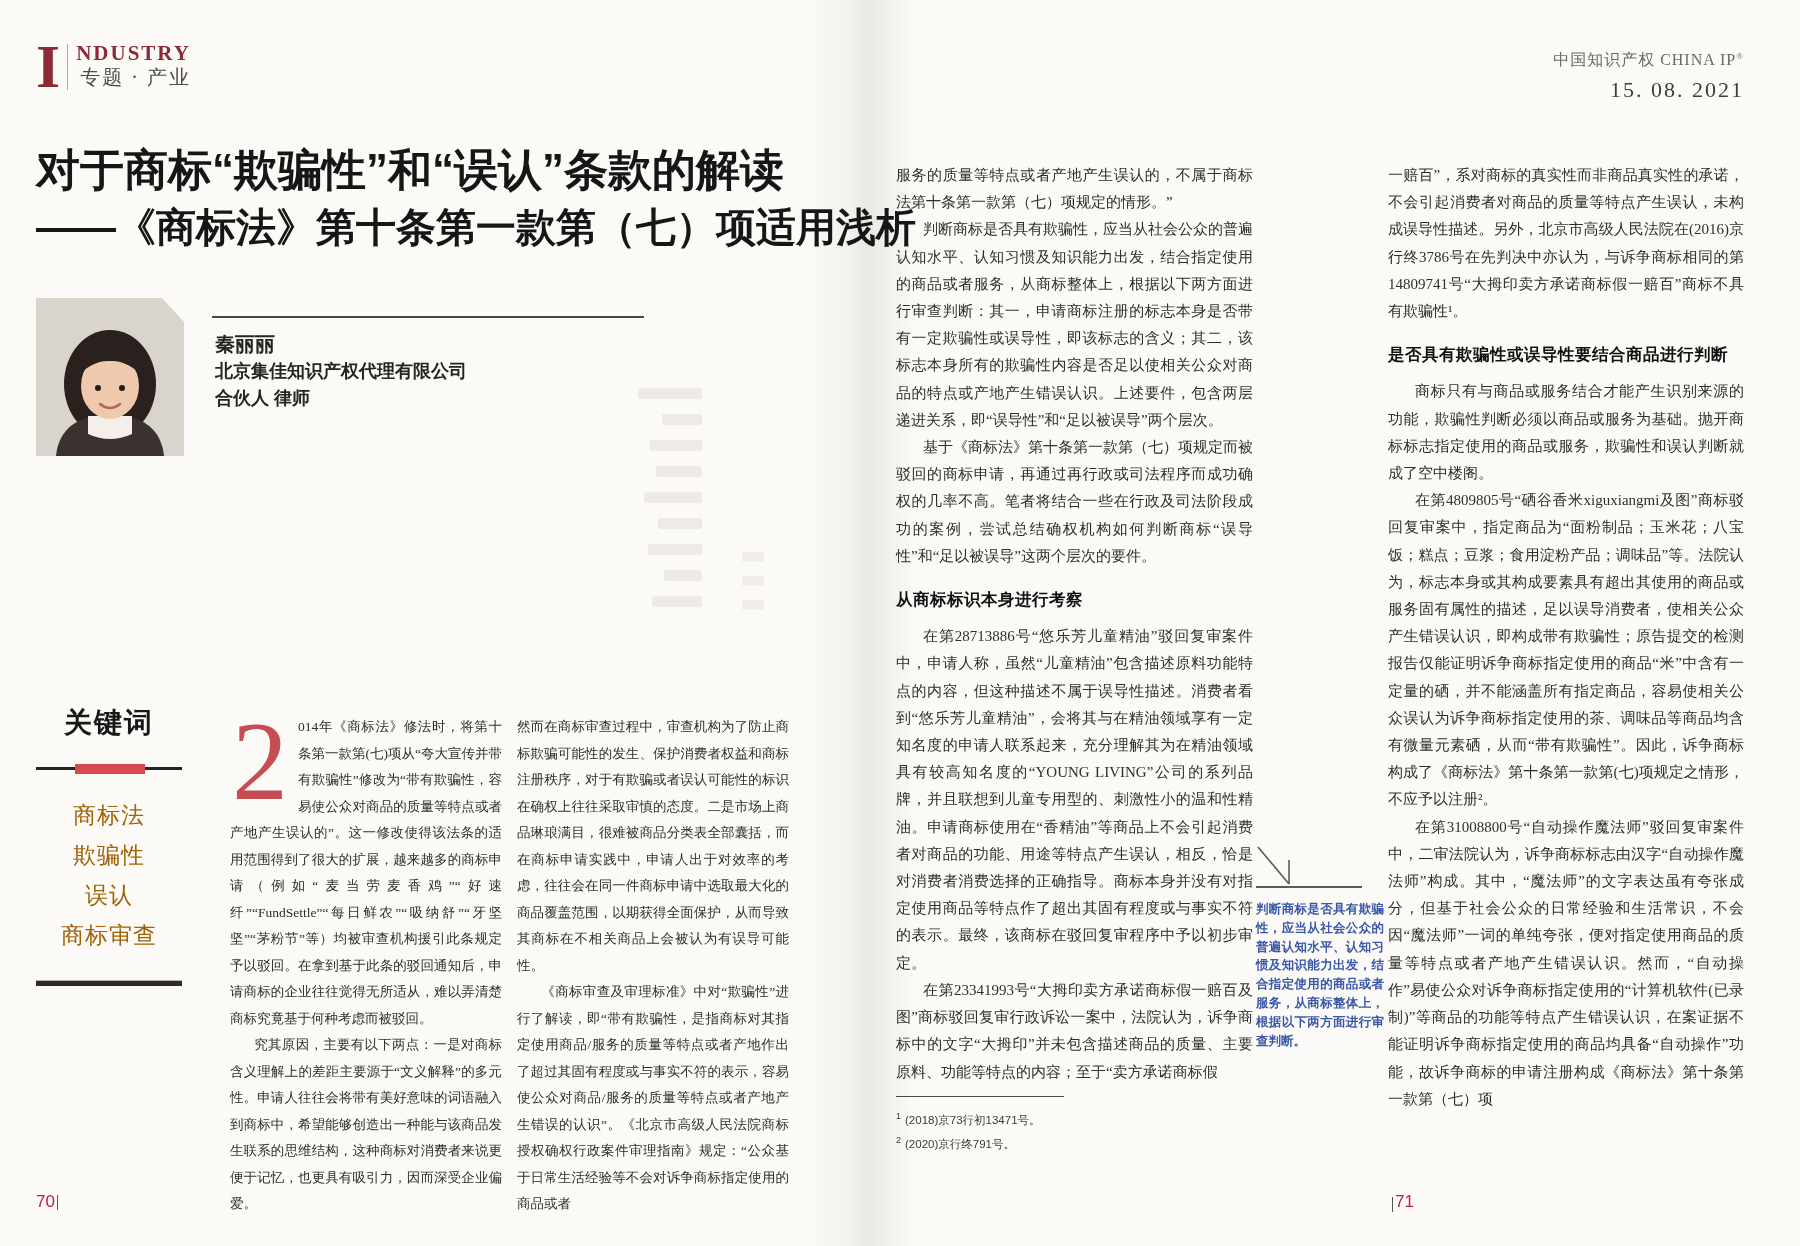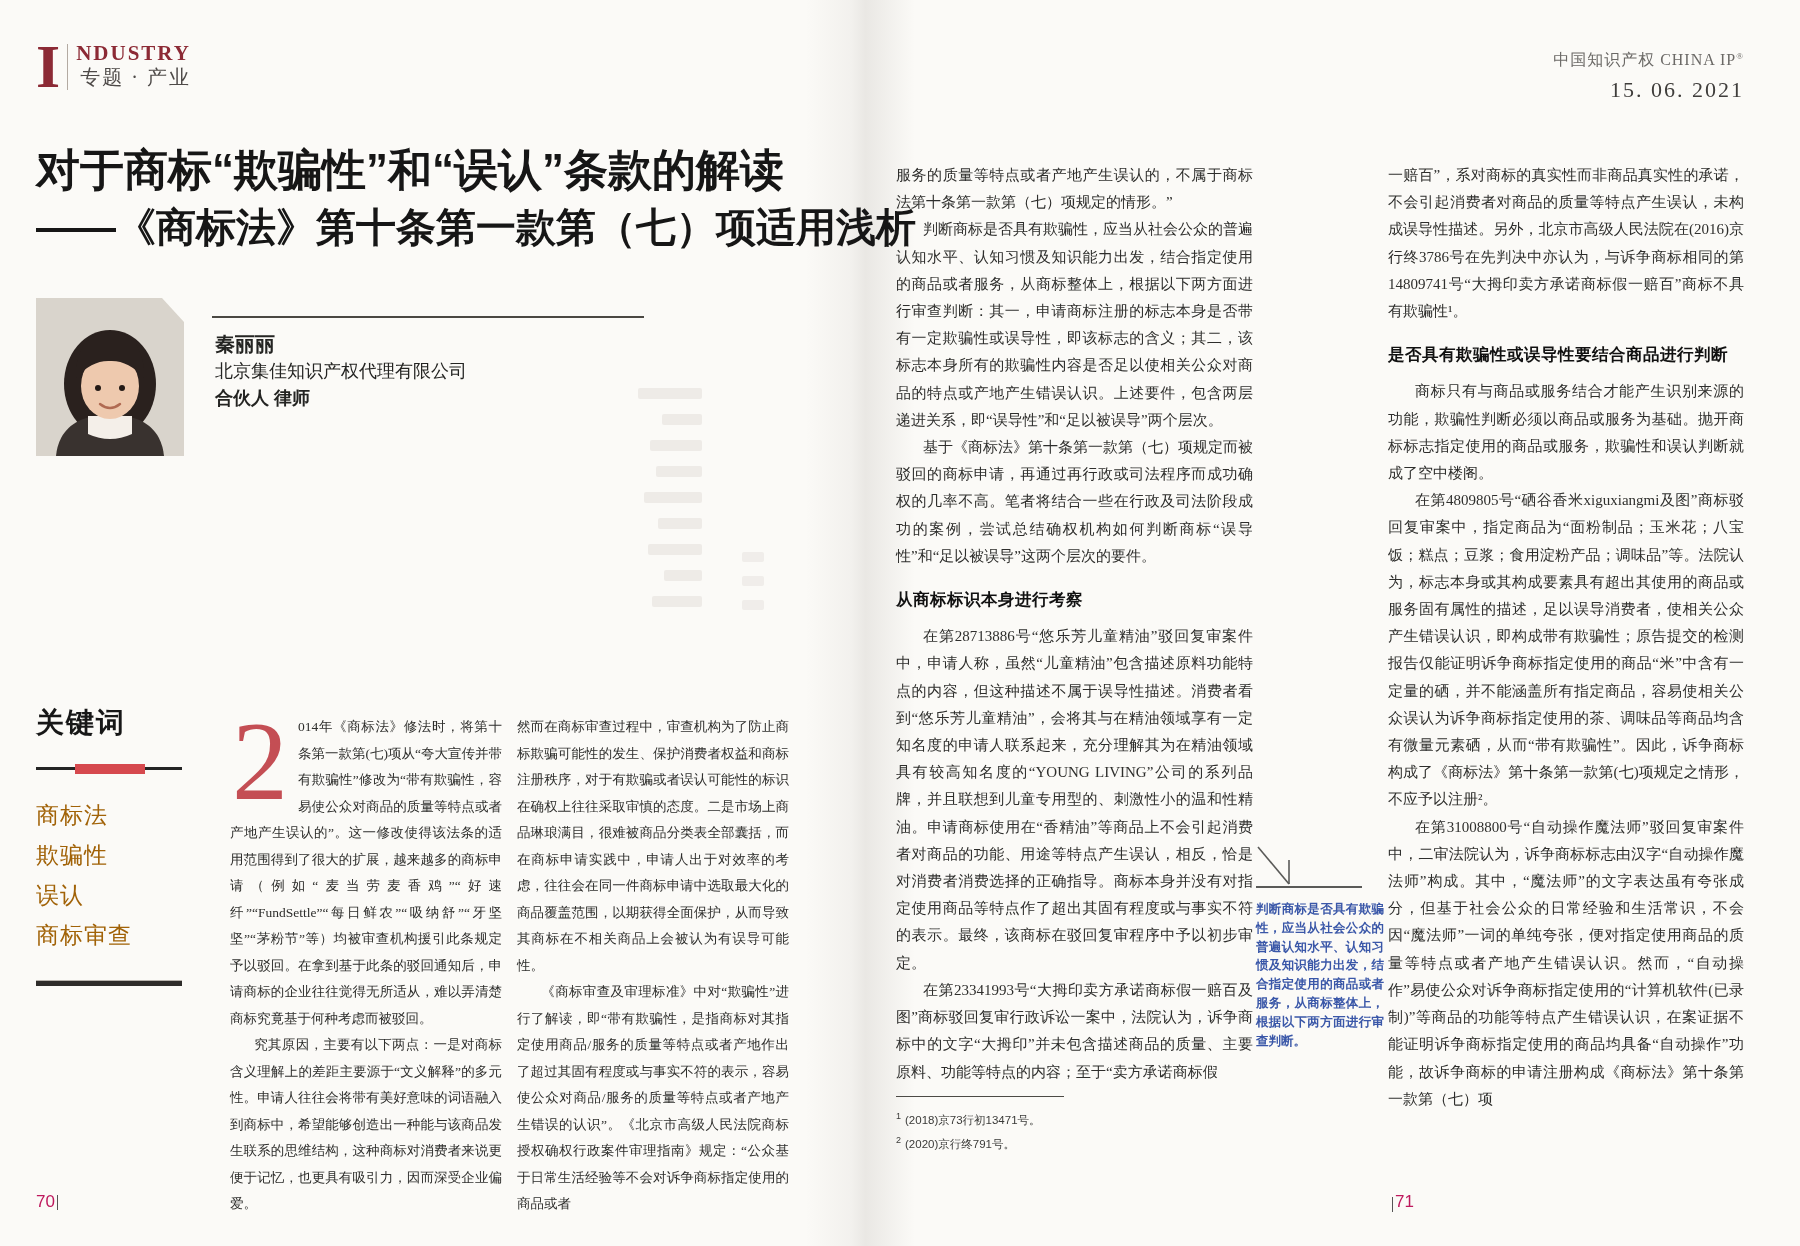--- a/index.html
+++ b/index.html
@@ -37,24 +37,24 @@
     position:absolute;left:36px;top:142px;width:900px;z-index:3;
     font-family:"Liberation Sans",sans-serif;font-weight:900;color:#161616;
   }
   .title .t1{font-size:44px;line-height:56px;letter-spacing:0px;white-space:nowrap;}
   .title .t2{font-size:40px;line-height:52px;margin-top:3px;white-space:nowrap;}
   
   .photo{position:absolute;left:36px;top:298px;width:148px;height:158px;}
   .author-rule{position:absolute;left:212px;top:316px;width:432px;height:2px;background:#4a4843;}
   .author{position:absolute;left:215px;top:330px;font-family:"Liberation Sans",sans-serif;color:#242422;}
   .author .name{font-size:20px;font-weight:700;line-height:28px;}
-  .author .org{font-size:18px;font-weight:400;line-height:27px;}
+  .author .org{font-size:18px;font-weight:700;line-height:27px;}
   .author .role{font-size:18px;font-weight:600;line-height:27px;}
   
-  .keywords{position:absolute;left:36px;top:704px;width:146px;}
+  .keywords{position:absolute;left:36px;top:704px;width:146px;text-align:center;}
   .kw-title{font-family:"Liberation Serif",serif;font-weight:bold;font-size:28px;color:#171717;letter-spacing:2px;}
   .kw-rule{position:relative;height:10px;margin-top:22px;}
   .kw-rule .black{position:absolute;left:0;top:3px;width:146px;height:3px;background:#242424;}
   .kw-rule .red{position:absolute;left:39px;top:0;width:70px;height:10px;}
   .kw-list{margin-top:22px;font-size:23px;color:#a16207;letter-spacing:1px;}
   .kw-list .kw{line-height:40px;}
   .kw-end{height:5px;background:#2e2c2a;border-top:1px solid #b9b4ae;margin-top:24px;}
   
   .lcol{position:absolute;top:714px;width:272px;text-align:justify;
         font-size:13.5px;line-height:26.5px;color:#2e2e2c;}
@@ -117,21 +117,21 @@
     <div class="brand-initial">I</div>
     <div class="brand-divider"></div>
     <div class="brand-stack">
       <div class="brand-rest">NDUSTRY</div>
       <div class="brand-sub">专题 · 产业</div>
     </div>
   </div>
 
   <div class="masthead">
     <div class="mag"><span>中国知识产权 CHINA IP</span><sup>®</sup></div>
-    <div class="date">15. 06. 2021</div>
+    <div class="date">15. 08. 2021</div>
   </div>
 
   <div class="ghost">
     <i></i>
       <i></i>
       <i></i>
       <i></i>
       <i></i>
       <i></i>
       <i></i>

